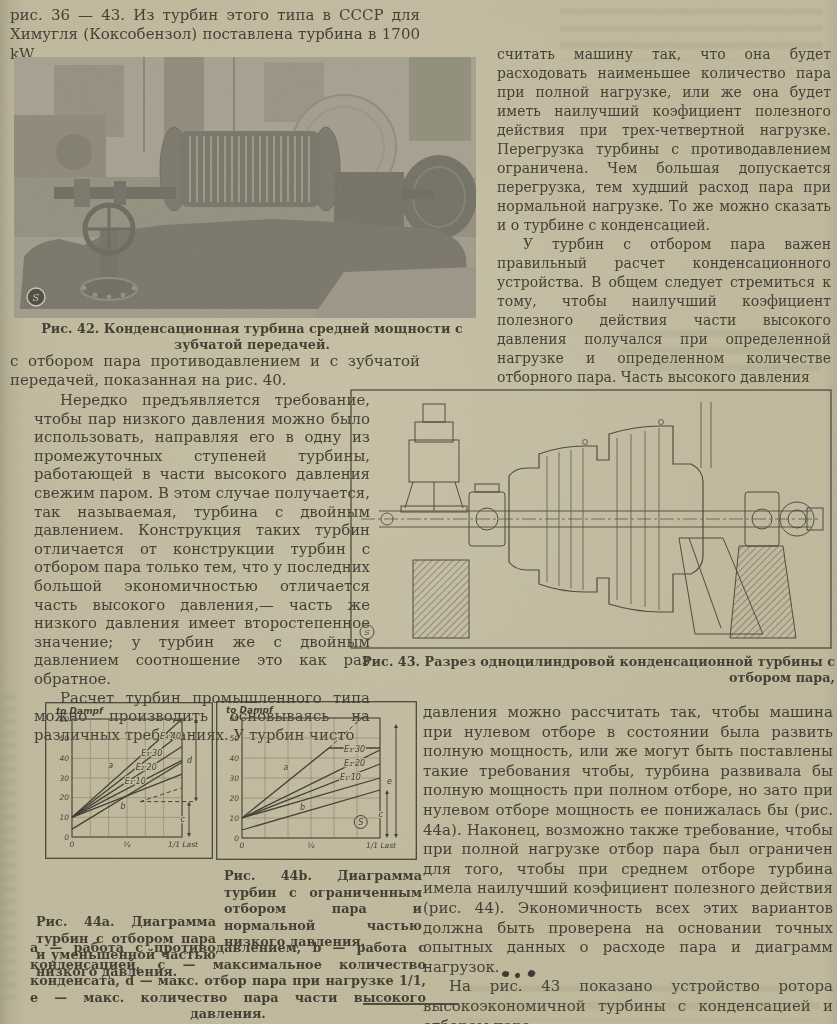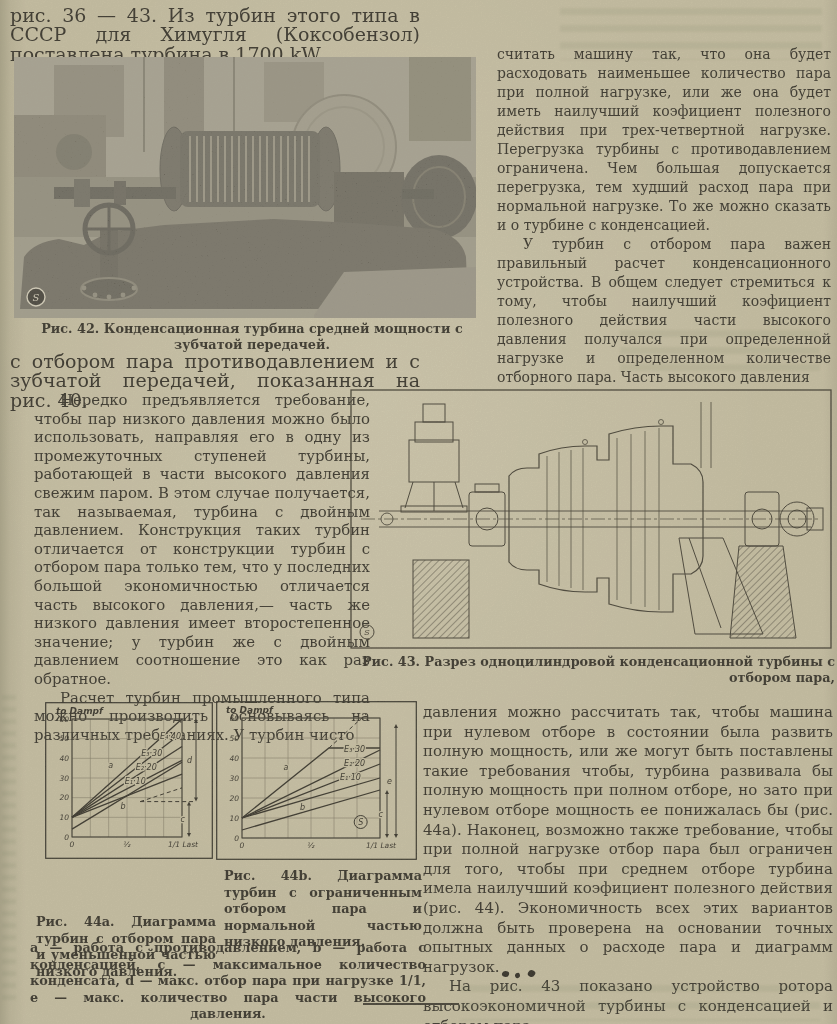--- a/index.html
+++ b/index.html
@@ -3,21 +3,21 @@
 <meta charset="utf-8">
 <style>
   html,body{margin:0;padding:0;}
   .page{position:relative;width:837px;height:1024px;overflow:hidden;
     background:
       radial-gradient(ellipse at 45% 40%, rgba(255,252,235,.16), rgba(0,0,0,0) 60%),
       linear-gradient(90deg, rgba(86,86,60,.28) 0px, rgba(86,86,60,.10) 10px, rgba(0,0,0,0) 26px),
       linear-gradient(270deg, rgba(86,86,60,.12) 0px, rgba(0,0,0,0) 14px),
       #c9c1a4;
     font-family:"DejaVu Serif", serif; color:#2b2820;}
-  .t{position:absolute;text-align:justify;font-size:19px;line-height:19.4px;}
+  .t{position:absolute;text-align:justify;font-size:15px;line-height:19.4px;}
   .t p{margin:0;}
   .t p.ind{text-indent:26px;}
   .cap{position:absolute;font-weight:700;font-size:12.8px;line-height:15.8px;text-align:center;}
   .capj{position:absolute;font-weight:700;font-size:12.8px;line-height:16.6px;text-align:justify;}
   .legend{text-align:justify;text-align-last:center;}
   .narrow{font-size:14.9px;line-height:18.6px;}
   .rcnarrow{font-size:14px;line-height:19.0px;}
   .brcol{font-size:15px;line-height:19.6px;}
   .ghost{position:absolute;background:repeating-linear-gradient(180deg, rgba(96,112,78,.20) 0 7px, rgba(0,0,0,0) 7px 17px);
          filter:blur(1.1px);opacity:.55;pointer-events:none;}

